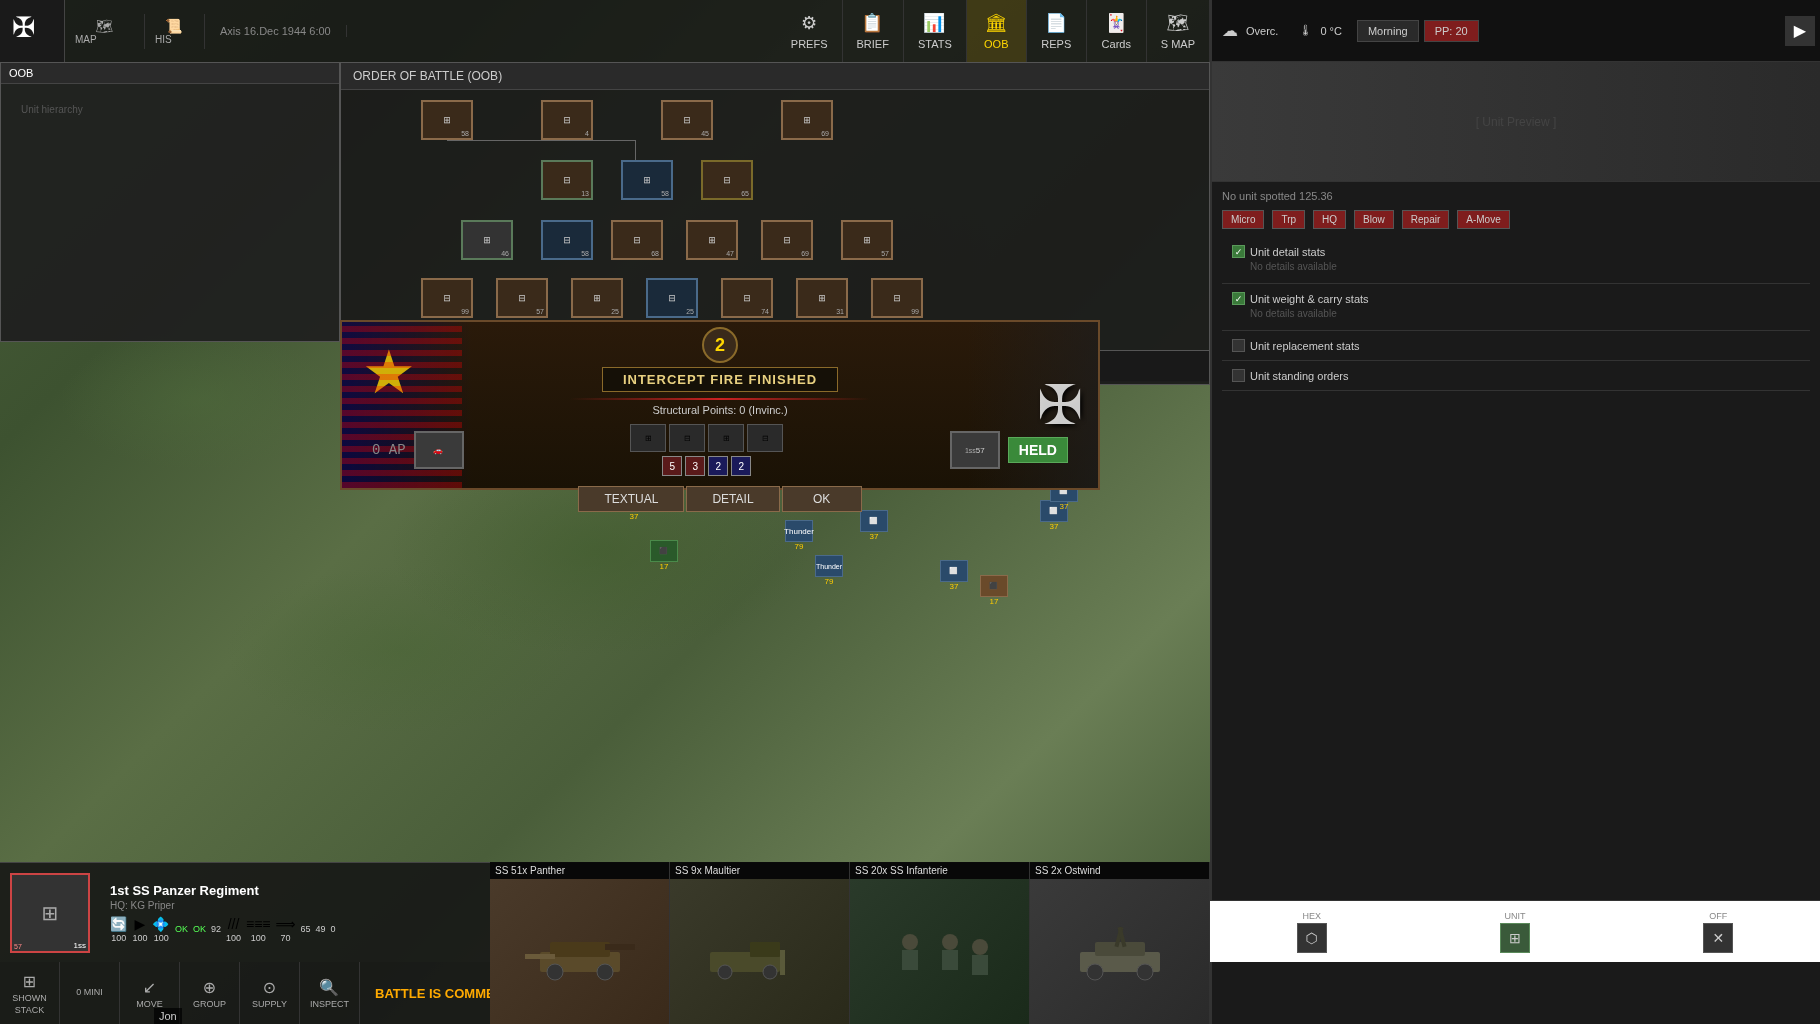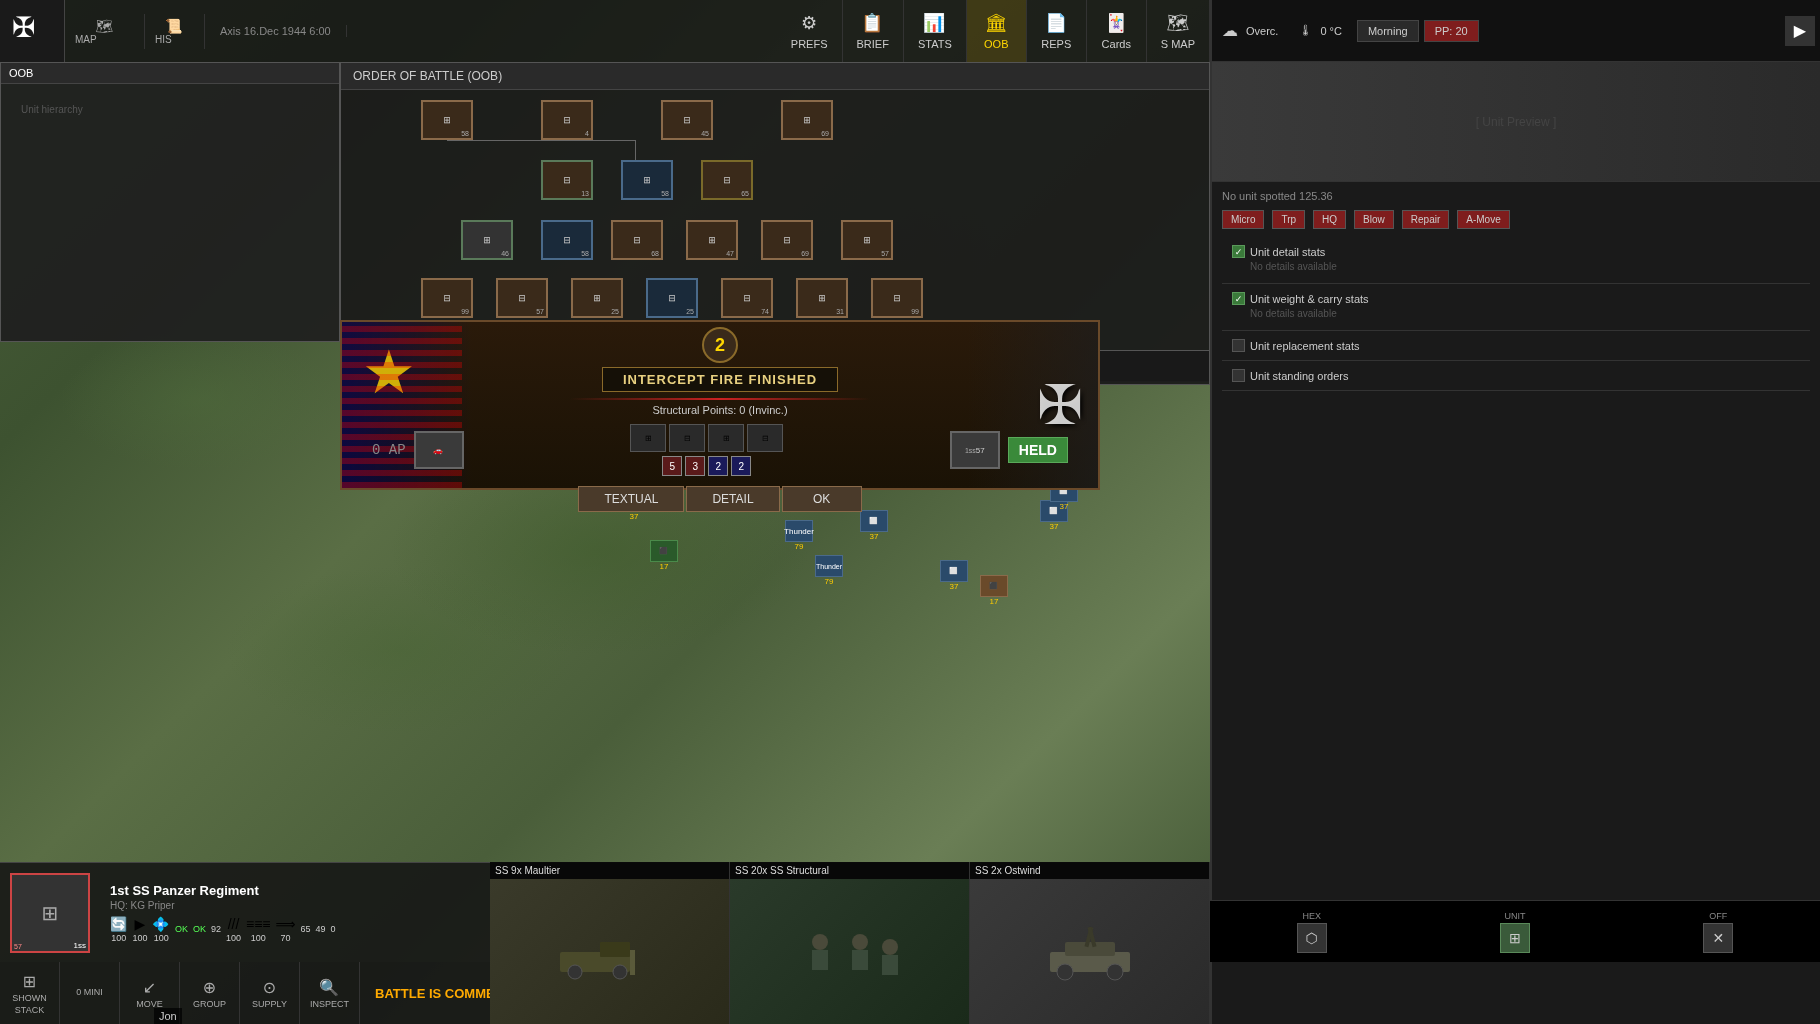--- a/index.html
+++ b/index.html
@@ -737,21 +737,21 @@
       background: linear-gradient(135deg, #3a3a3a 0%, #2a2a2a 100%);
     }
 
     
     #right-unit-ctrl {
       position: absolute;
       bottom: 62px;
       right: 0;
       width: 610px;
       height: 62px;
-      background: #000000;
+      background: #ffffff;
       border-top: 1px solid #333;
       display: flex;
       align-items: center;
       justify-content: space-around;
       z-index: 100;
     }
 
     .ctrl-section {
       display: flex;
       flex-direction: column;
@@ -1238,33 +1238,46 @@
       </div>
       <div class="stat-item">
         <span class="stat-val">0</span>
       </div>
     </div>
   </div>
 </div>
 
 <div id="cards-bar">
   <div class="card-item">
+    <div class="card-label">SS 51x Panther</div>
+    <div class="card-img panther">
+      <svg width="120" height="60">
+        <rect x="20" y="30" width="80" height="20" fill="#5a4a2a" rx="2"></rect>
+        <rect x="30" y="20" width="60" height="15" fill="#4a3a1a" rx="2"></rect>
+        <circle cx="35" cy="50" r="8" fill="#333" stroke="#555" stroke-width="1"></circle>
+        <circle cx="85" cy="50" r="8" fill="#333" stroke="#555" stroke-width="1"></circle>
+        <rect x="5" y="32" width="30" height="5" fill="#6a5a3a"></rect>
+        <rect x="85" y="22" width="30" height="6" fill="#3a2a1a"></rect>
+      </svg>
+    </div>
+  </div>
+  <div class="card-item">
     <div class="card-label">SS 9x Maultier</div>
     <div class="card-img truck">
       <svg width="120" height="60">
         <rect x="10" y="30" width="70" height="20" fill="#4a4a2a" rx="2"></rect>
         <rect x="50" y="20" width="30" height="15" fill="#3a3a1a" rx="1"></rect>
         <circle cx="25" cy="50" r="7" fill="#333" stroke="#555" stroke-width="1"></circle>
         <circle cx="70" cy="50" r="7" fill="#333" stroke="#555" stroke-width="1"></circle>
         <rect x="80" y="28" width="5" height="25" fill="#5a5a3a"></rect>
       </svg>
     </div>
   </div>
   <div class="card-item">
-    <div class="card-label">SS 20x SS Structural</div>
+    <div class="card-label">SS 20x SS Infanterie</div>
     <div class="card-img infantry">
       <svg width="120" height="60">
         <circle cx="30" cy="20" r="8" fill="#4a4a3a"></circle>
         <rect x="22" y="28" width="16" height="20" fill="#3a4a3a"></rect>
         <circle cx="70" cy="20" r="8" fill="#4a4a3a"></circle>
         <rect x="62" y="28" width="16" height="20" fill="#3a4a3a"></rect>
         <circle cx="100" cy="25" r="8" fill="#4a4a3a"></circle>
         <rect x="92" y="33" width="16" height="20" fill="#3a4a3a"></rect>
       </svg>
     </div>

